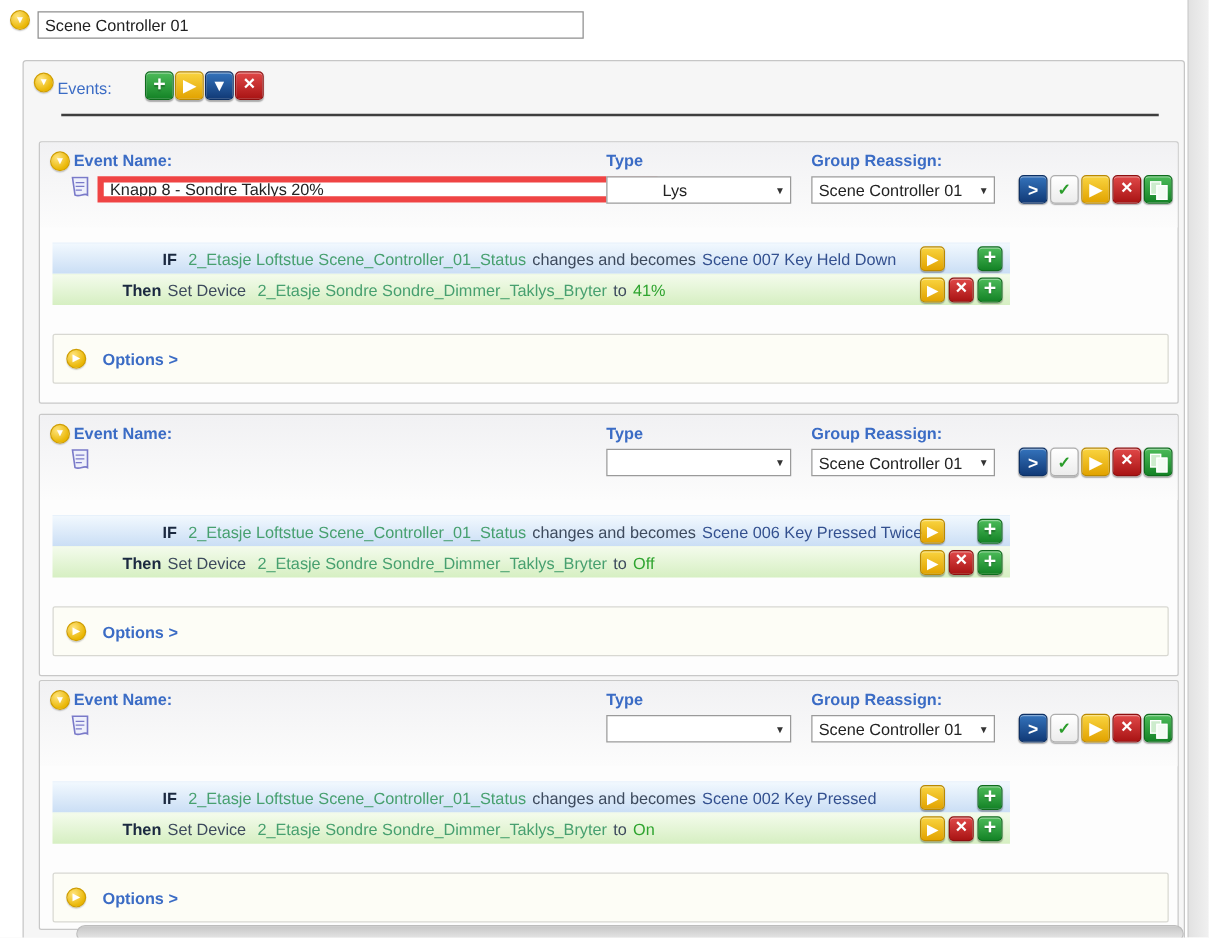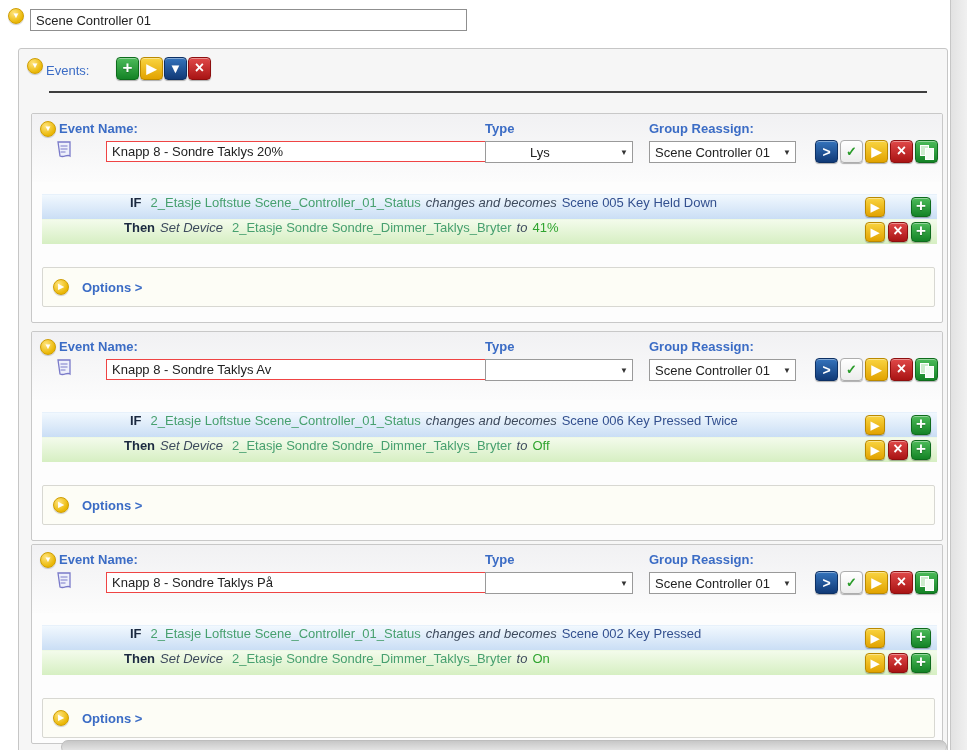--- a/index.html
+++ b/index.html
@@ -56,38 +56,38 @@
   
   .evt { position:absolute; left:12px; width:912px; height:210px;
     border:1px solid #c8c8c8; border-radius:2px; background:#fdfdfd; }
   .evt-hdr { position:absolute; left:0; top:0; right:0; height:68px;
     background:linear-gradient(#f1f1f3,#fcfcfc); border-radius:2px 2px 0 0; }
   .evt > .disc { position:absolute; left:8px; top:7px; }
   .lab { position:absolute; top:7px; font-weight:bold; color:#3b6cc5; white-space:nowrap; }
   .lab-name { left:27px; } .lab-type { left:453px; } .lab-group { left:617px; }
   .doc-ico { position:absolute; left:24px; top:27px; }
   .name-input { position:absolute; left:46px; top:27px; width:448px; height:21px;
-    border:1px solid #ef4444; padding:1px 5px; font-size:13px;
-    font-family:"Liberation Sans", sans-serif; color:#222;margin-left:28px; }
+    border:5px solid #ef4444; padding:1px 5px; font-size:13px;
+    font-family:"Liberation Sans", sans-serif; color:#222; }
   .sel { position:absolute; top:27px; height:22px; background:#fff; border:1px solid #9a9a9a;
     display:flex; align-items:center; padding:0 16px 0 5px; cursor:pointer; }
   .sel-type { left:453px; width:148px;padding-left:44px; } .sel-group { left:617px; width:147px; }
   .sel .caret { position:absolute; right:4px; font-size:8px; color:#333; }
   .hbtns { position:absolute; top:26px; right:4px; display:flex; gap:2px; }
 
   
-  .cond-row { position:absolute; left:10px; width:895px; height:25px;
-    display:flex; align-items:flex-start; white-space:nowrap; }
+  .cond-row { position:absolute; left:10px; width:766px; height:25px;
+    display:flex; align-items:center; white-space:nowrap; }
   .if-row   { top:80px;  background:linear-gradient(#f1f8fe,#cadef5); border-top:1px solid #e7f1fb; }
   .then-row { top:105px; background:linear-gradient(#f3fbeb,#d6efc2); border-top:1px solid #eef9e4; }
   .cond-lbl { font-weight:bold; color:#1b2940; }
   .if-row .cond-lbl { margin-left:88px; }
-  .then-row .cond-lbl { margin-left:82px; }
+  .then-row .cond-lbl { margin-left:56px; }
   .t-dev  { color:#47a06f; margin-left:9px; }
-  .t-mid  { color:#3d4a5d; margin-left:5px;font-style:italic; }
+  .t-mid  { color:#3d4a5d; margin-left:5px; }
   .t-val-navy  { color:#33508f; margin-left:5px; }
   .t-val-green { color:#2fa42f; margin-left:5px; }
   .rb { position:absolute; top:2px; }
   .rb-play-if   { right:52px; } .rb-plus-if { right:6px; }
   .rb-play-then { right:52px; } .rb-x-then  { right:29px; } .rb-plus-then { right:6px; }
 
   
   .opts { position:absolute; left:10px; top:153px; width:893px; height:40px;
     border:1px solid #d8d8d2; border-radius:2px; background:#fdfdf6;
     display:flex; align-items:center; }
@@ -166,21 +166,21 @@
           <span class="g-x">×</span>
         </span>
       <span class="btn22 b-green">
           <span class="ic-copy"></span>
         </span>
     </div>
     <div class="cond-row if-row">
       <span class="cond-lbl">IF</span>
       <span class="t-dev">2_Etasje Loftstue Scene_Controller_01_Status</span>
       <span class="t-mid">changes and becomes</span>
-      <span class="t-val-navy">Scene 005 Key Held Down</span>
+      <span class="t-val-navy">Scene 007 Key Held Down</span>
       <span class="btn20 b-yellow rb rb-play-if">
           <span>▶</span>
         </span>
       <span class="btn20 b-green rb rb-plus-if">
           <span class="g-plus">+</span>
         </span>
     </div>
     <div class="cond-row then-row">
       <span class="cond-lbl">Then</span>
       <span class="t-mid">Set Device</span>
@@ -212,21 +212,20 @@
       </span>
     <div class="lab lab-name">Event Name:</div>
     <div class="lab lab-type">Type</div>
     <div class="lab lab-group">Group Reassign:</div>
     <svg class="doc-ico" width="16" height="19" viewBox="0 0 16 19">
       <path d="M2 1h12v14c-3-2-6 2-10 0z" fill="#eef0fb" stroke="#7a7ac9" stroke-width="1.3"></path>
       <line x1="4.5" y1="5" x2="11.5" y2="5" stroke="#7a7ac9"></line>
         <line x1="4.5" y1="8" x2="11.5" y2="8" stroke="#7a7ac9"></line>
         <line x1="4.5" y1="11" x2="9.5" y2="11" stroke="#7a7ac9"></line>
     </svg>
-    <input class="name-input" value="Knapp 8 - Sondre Taklys Av" style="">
     <div class="sel sel-type">
       <span></span>
       <span class="caret">▼</span>
     </div>
     <div class="sel sel-group">
       <span>Scene Controller 01</span>
       <span class="caret">▼</span>
     </div>
     <div class="hbtns">
       <span class="btn22 b-blue">
@@ -288,21 +287,20 @@
       </span>
     <div class="lab lab-name">Event Name:</div>
     <div class="lab lab-type">Type</div>
     <div class="lab lab-group">Group Reassign:</div>
     <svg class="doc-ico" width="16" height="19" viewBox="0 0 16 19">
       <path d="M2 1h12v14c-3-2-6 2-10 0z" fill="#eef0fb" stroke="#7a7ac9" stroke-width="1.3"></path>
       <line x1="4.5" y1="5" x2="11.5" y2="5" stroke="#7a7ac9"></line>
         <line x1="4.5" y1="8" x2="11.5" y2="8" stroke="#7a7ac9"></line>
         <line x1="4.5" y1="11" x2="9.5" y2="11" stroke="#7a7ac9"></line>
     </svg>
-    <input class="name-input" value="Knapp 8 - Sondre Taklys På" style="">
     <div class="sel sel-type">
       <span></span>
       <span class="caret">▼</span>
     </div>
     <div class="sel sel-group">
       <span>Scene Controller 01</span>
       <span class="caret">▼</span>
     </div>
     <div class="hbtns">
       <span class="btn22 b-blue">

